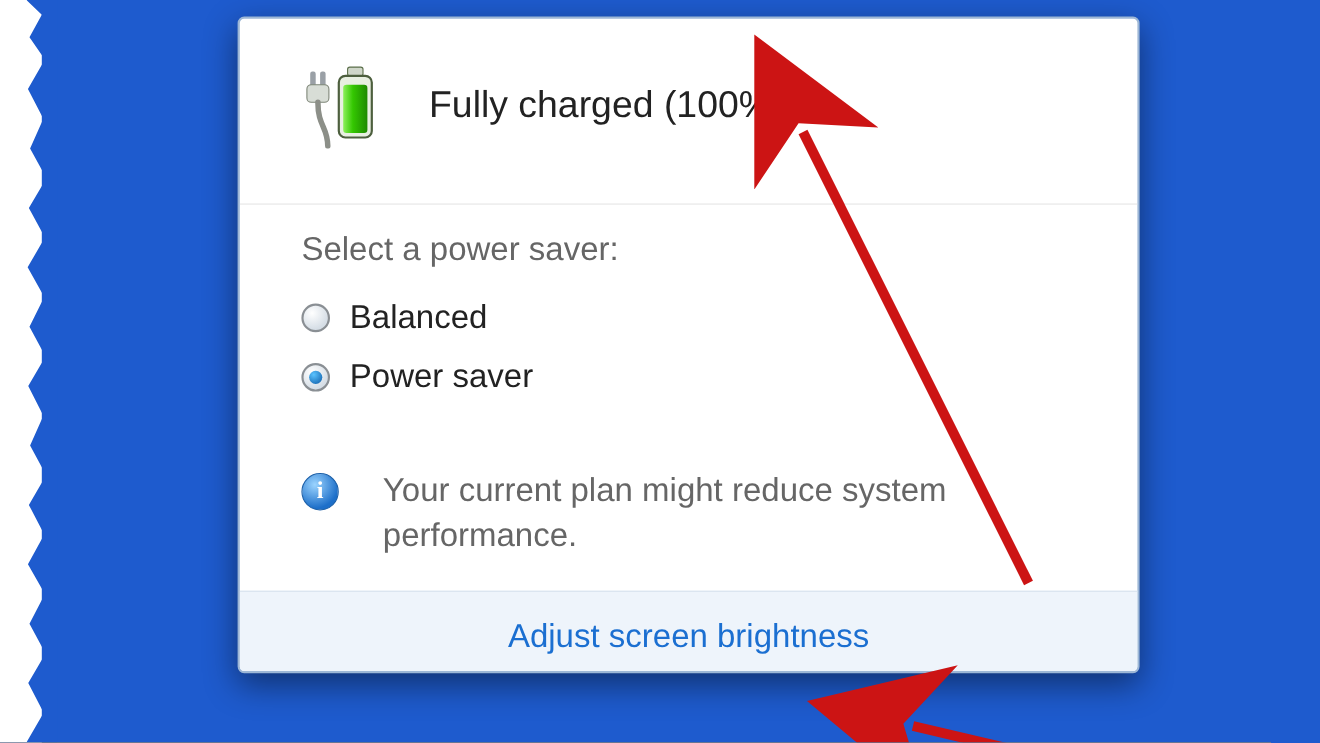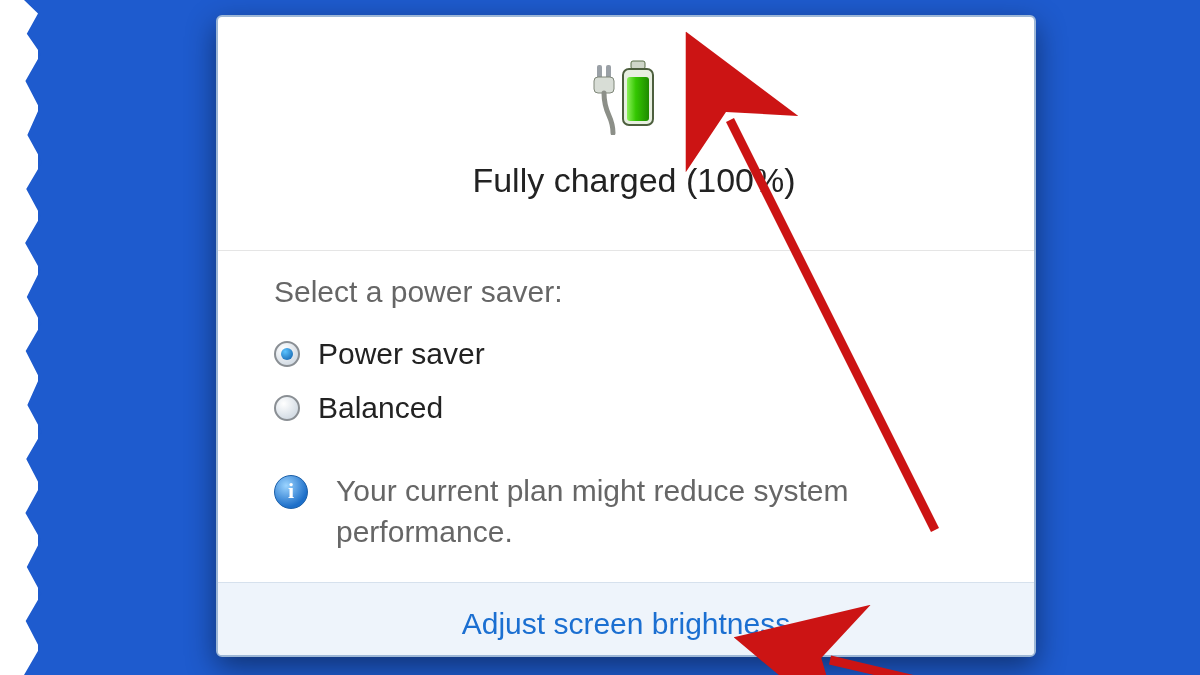--- a/index.html
+++ b/index.html
@@ -47,21 +47,20 @@
       box-shadow: 0 10px 30px rgba(0,0,0,.45);
       overflow: hidden;
     }
 
     .status-row {
       display: flex;
       align-items: center;
       gap: 26px;
       padding: 38px 40px 50px 56px;
       border-bottom: 1px solid #e5e5e5;
-      flex-direction: column;
     }
     .battery-icon {
       width: 90px;
       height: 80px;
       position: relative;
       flex-shrink: 0;
     }
     .status-text {
       font-size: 34px;
       color: #222;
@@ -100,22 +99,22 @@
       transform: translate(-50%,-50%);
     }
     .plan-label {
       font-size: 30px;
       color: #222;
     }
 
     .info-row {
       display: flex;
       align-items: flex-start;
-      gap: 28px;
-      margin-top: 36px;
+      gap: 40px;
+      margin-top: 56px;
       padding-right: 10px;
       justify-content: flex-end;
     }
     .info-icon {
       width: 34px; height: 34px;
       border-radius: 50%;
       background: radial-gradient(circle at 35% 30%, #9bd4ff, #1d6fc9 70%);
       border: 1px solid #1b5fa8;
       position: relative;
       flex-shrink: 0;
@@ -185,27 +184,27 @@
         <path d="M15 38 C15 60, 24 60, 24 78" stroke="#8c8f88" stroke-width="5" fill="none" stroke-linecap="round"></path>
       </svg>
     </div>
     <div class="status-text">Fully charged (100%)</div>
   </div>
 
   <div class="plan-section">
     <div class="plan-heading">Select a power saver:</div>
 
     <div class="plan-option">
+      <span class="radio"></span>
+      <span class="plan-label">Balanced</span>
+    </div>
+
+    <div class="plan-option">
       <span class="radio selected"></span>
       <span class="plan-label">Power saver</span>
-    </div>
-
-    <div class="plan-option">
-      <span class="radio"></span>
-      <span class="plan-label">Balanced</span>
     </div>
 
     <div class="info-row">
       <span class="info-icon"></span>
       <div class="info-text">Your current plan might reduce system performance.</div>
     </div>
   </div>
 
   <div class="footer-links">
     <div class="footer-link">Adjust screen brightness</div>

